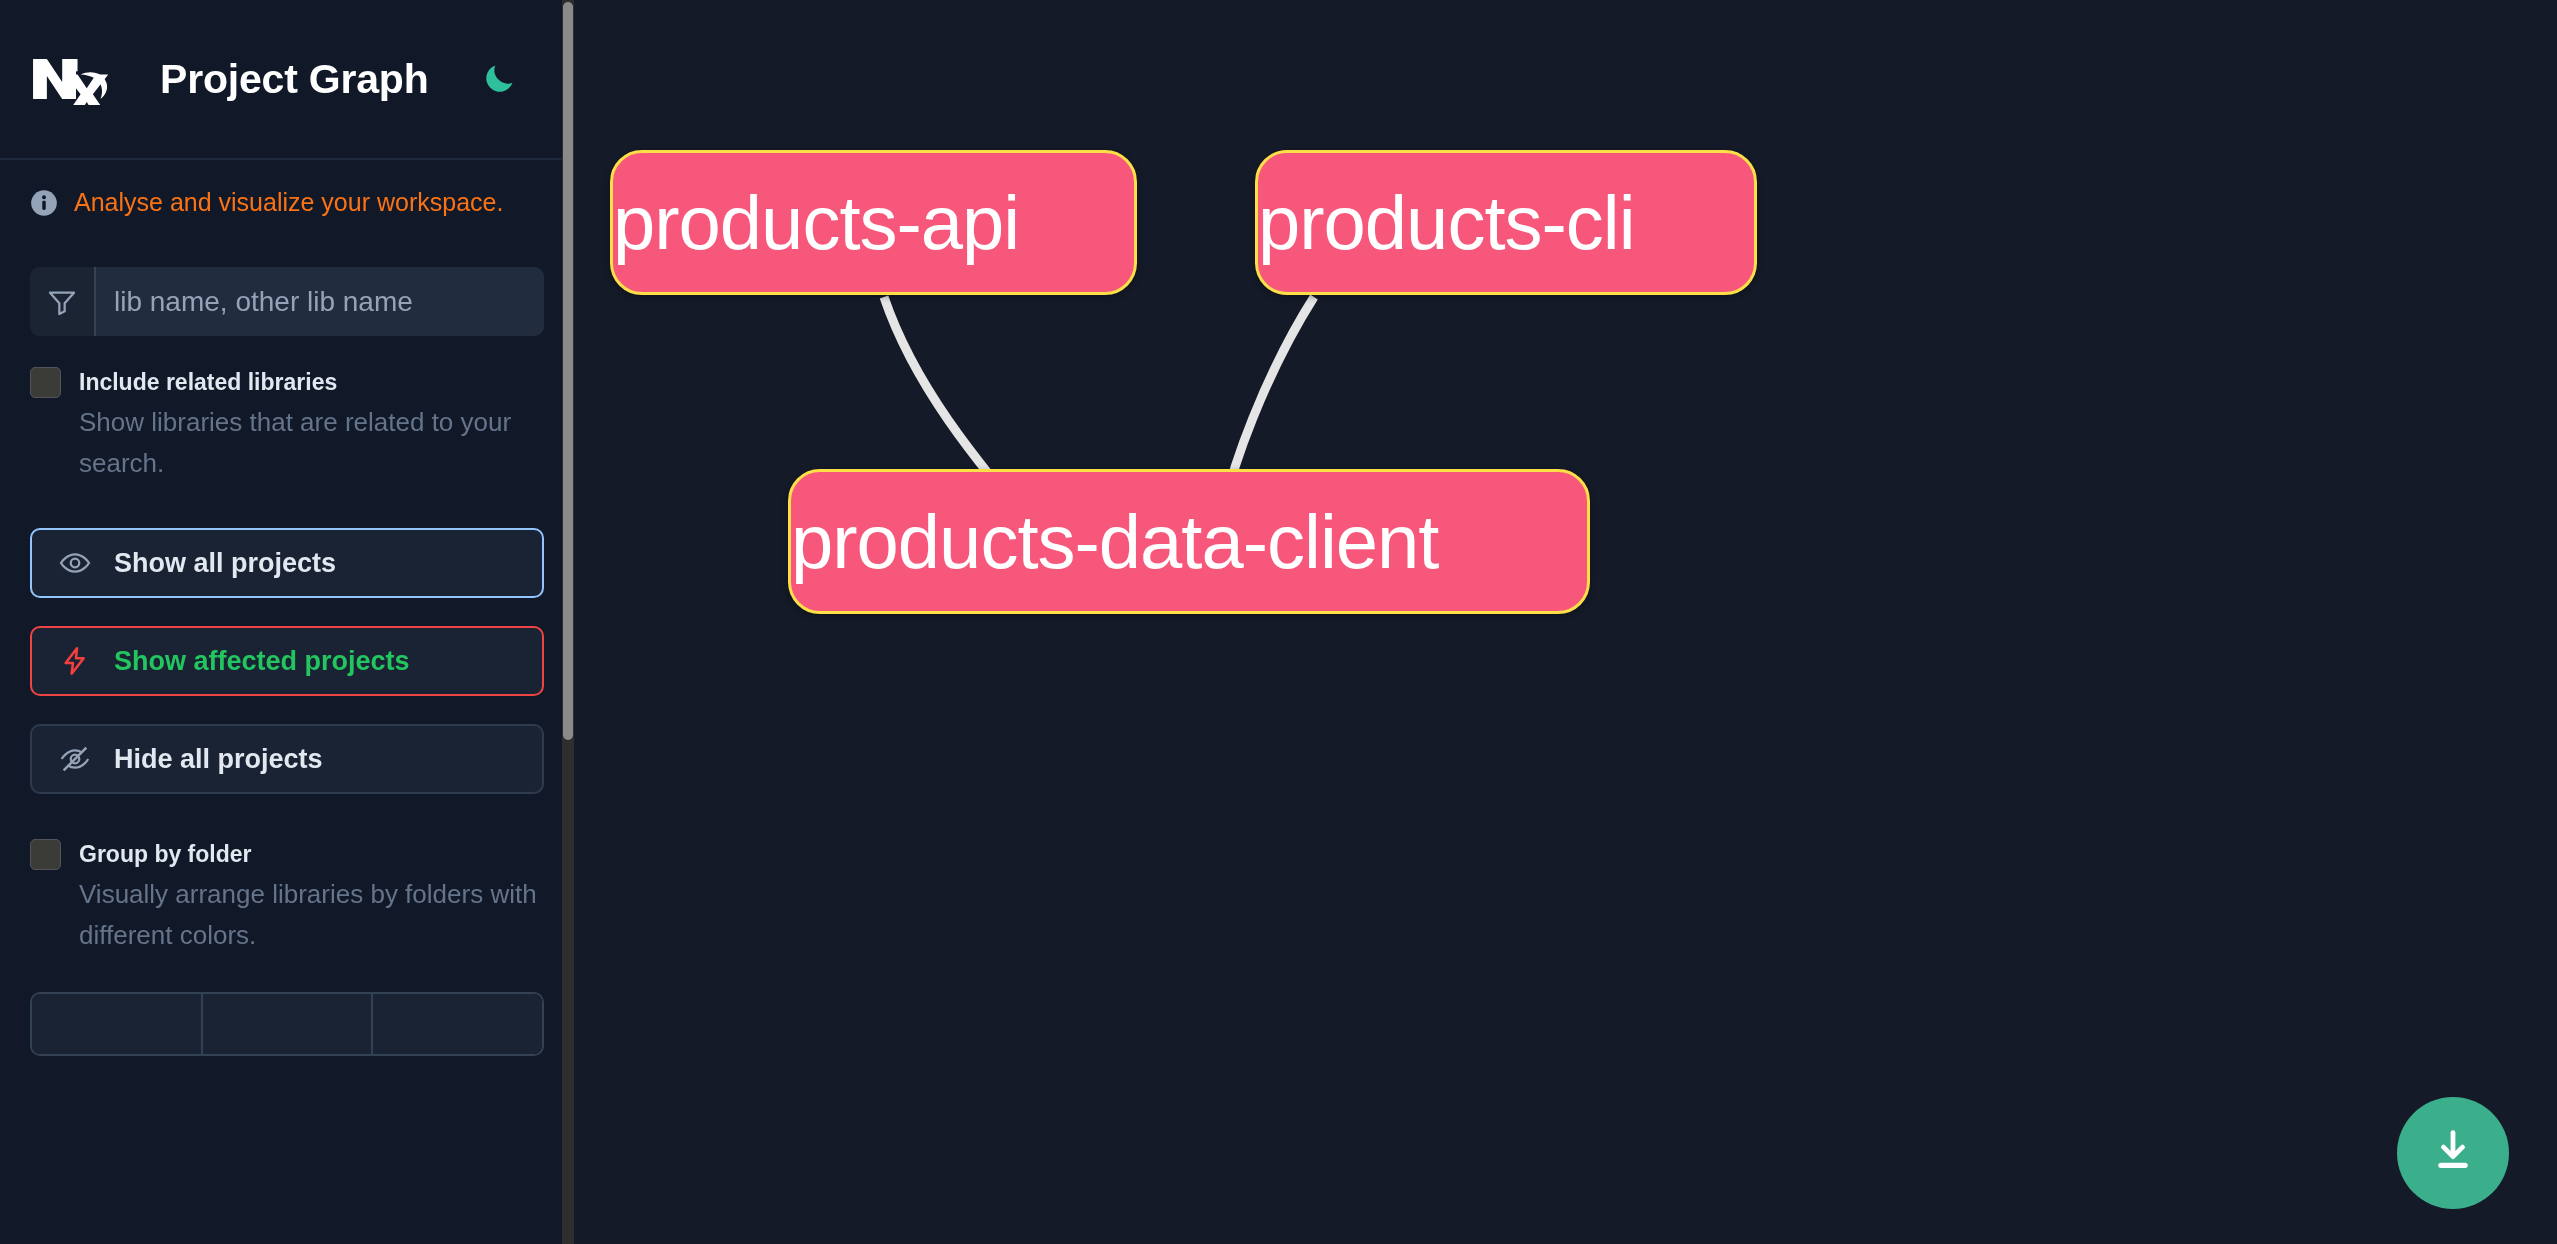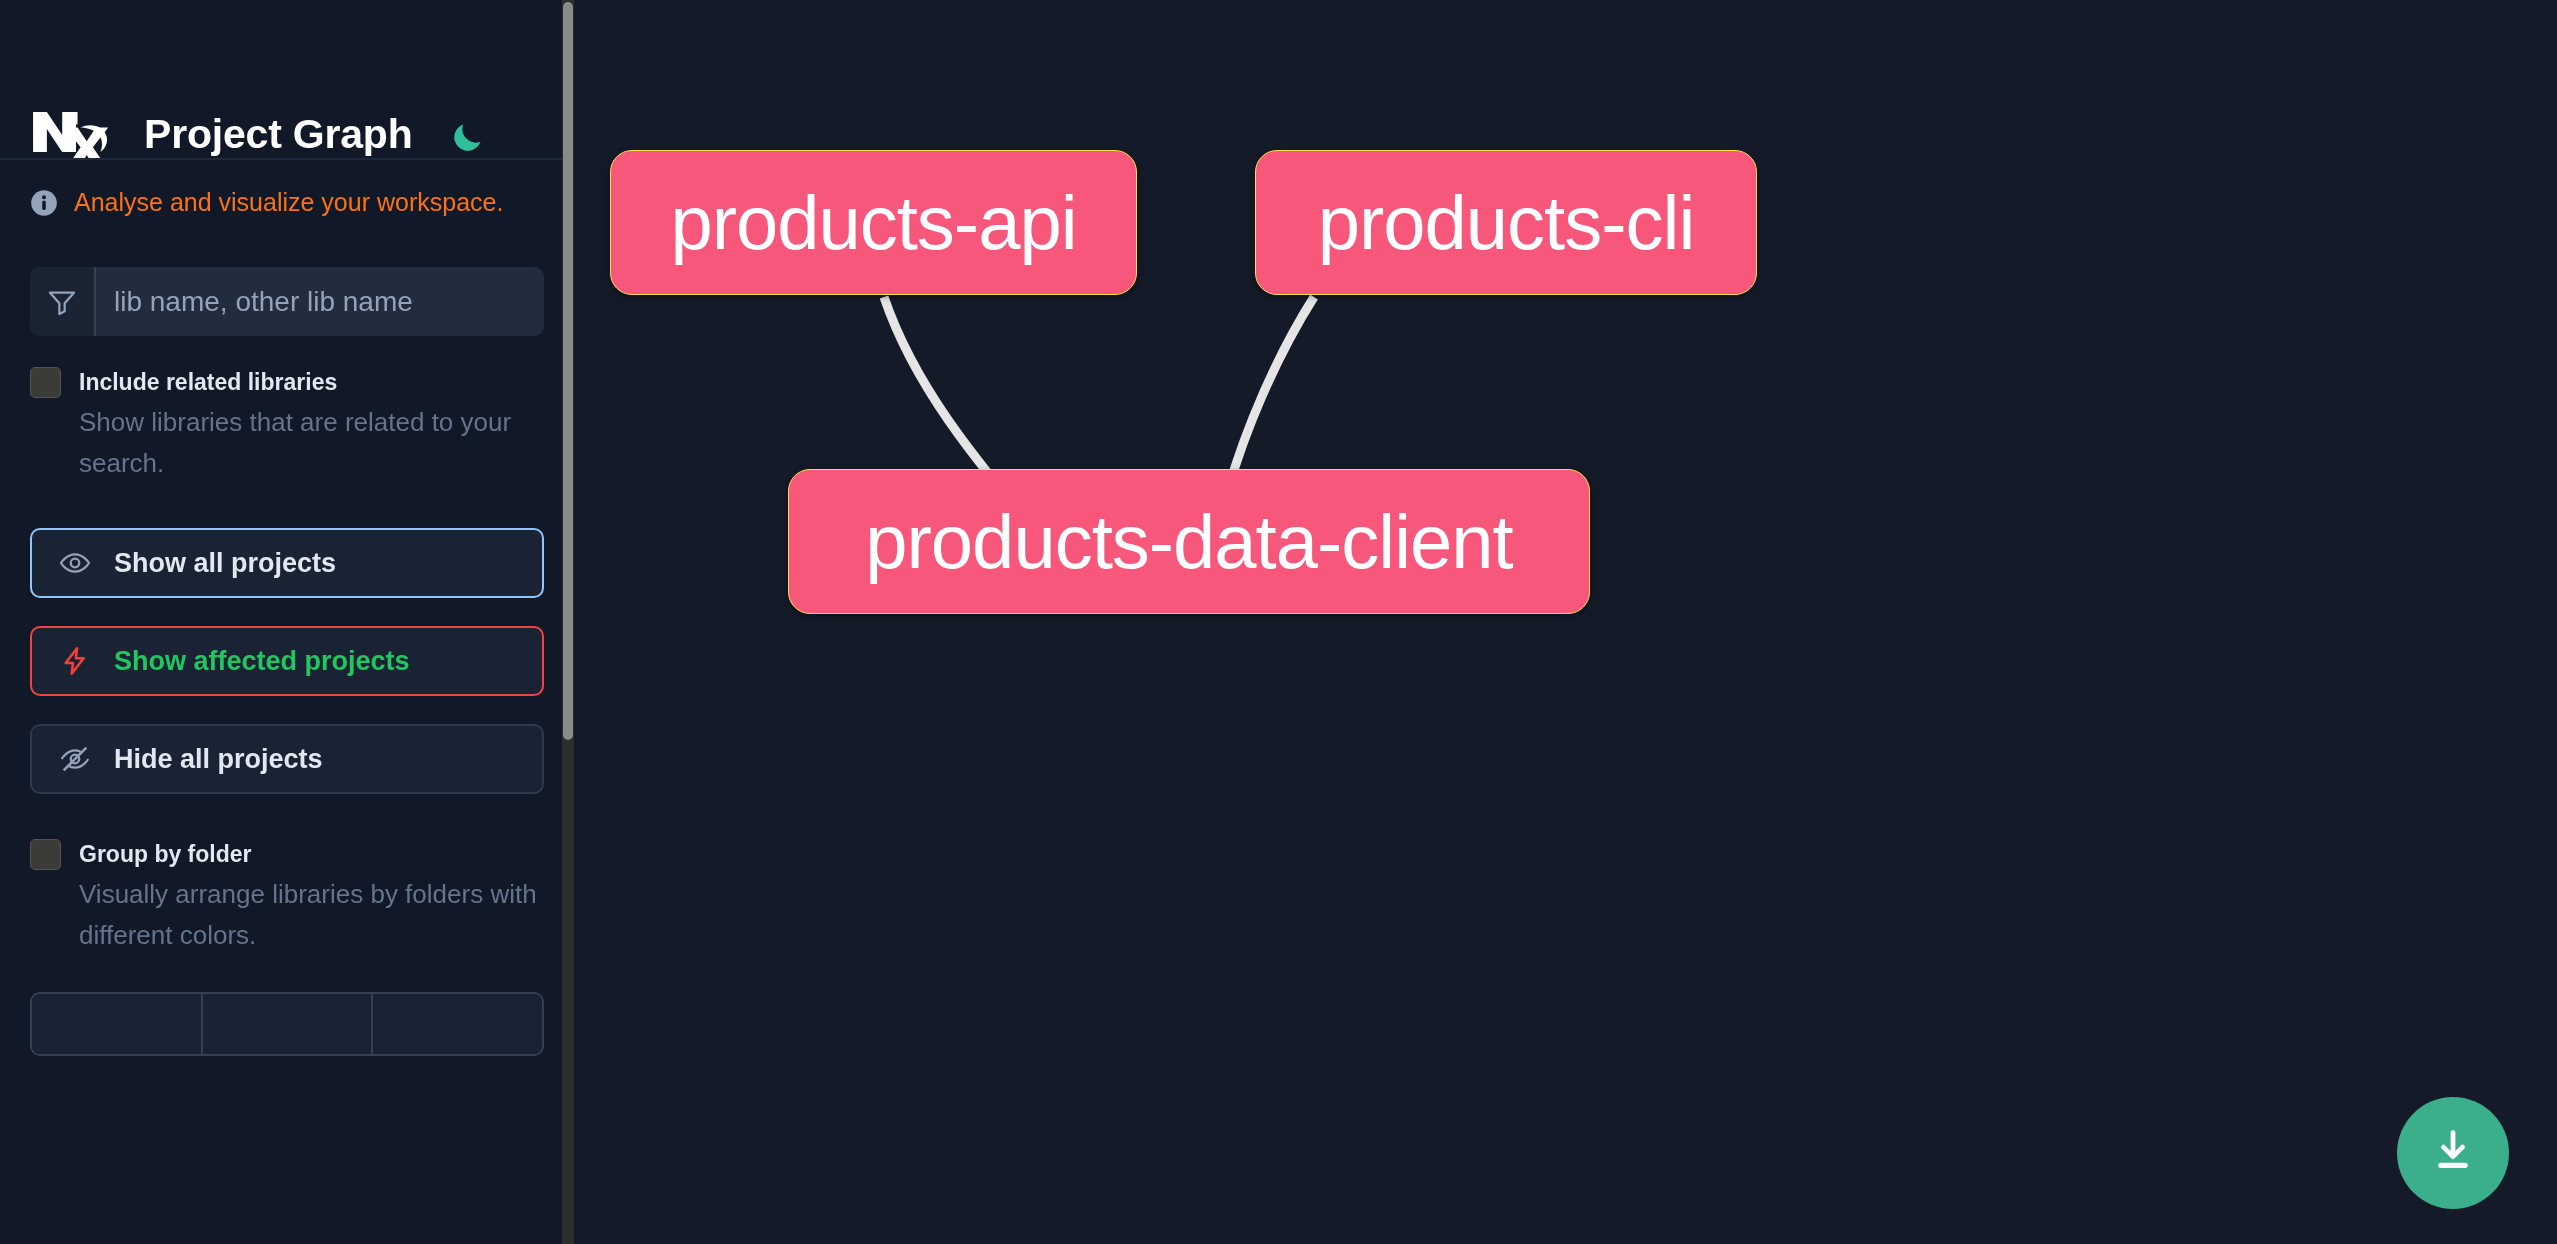--- a/index.html
+++ b/index.html
@@ -24,24 +24,24 @@
     width: 574px;
     height: 1244px;
     background: #111827;
     flex: 0 0 574px;
     overflow: hidden;
   }
 
   .sidebar-header {
     height: 160px;
     display: flex;
-    align-items: flex-end;
+    align-items: center;
     padding-left: 30px;
     border-bottom: 2px solid #1E293B;
-    gap: 0;
+    gap: 16px;
   }
 
   .nx-logo {
     width: 92px;
     height: 52px;
     flex: 0 0 92px;
     margin-right: 22px;
   }
 
   .app-title {
@@ -235,25 +235,24 @@
   }
   .graph-svg {
     position: absolute;
     inset: 0;
     width: 100%;
     height: 100%;
   }
   .node {
     position: absolute;
     background: #F8577C;
-    border: 1px solid #fde047;
-    border-radius: 22px;
-    display: flex;
-    align-items: center;
-    justify-content: center;
+    border: 3px solid #fde047;
+    border-radius: 32px;
+    display: flex;
+    align-items: center;
     cursor: pointer;
     box-shadow: 0 2px 6px rgba(0,0,0,0.35);
   }
   .node-label {
     color: #FFFFFF;
     font-size: 76px;
     font-weight: 400;
     letter-spacing: -1px;
     white-space: nowrap;
     font-family: "Liberation Sans", sans-serif;

